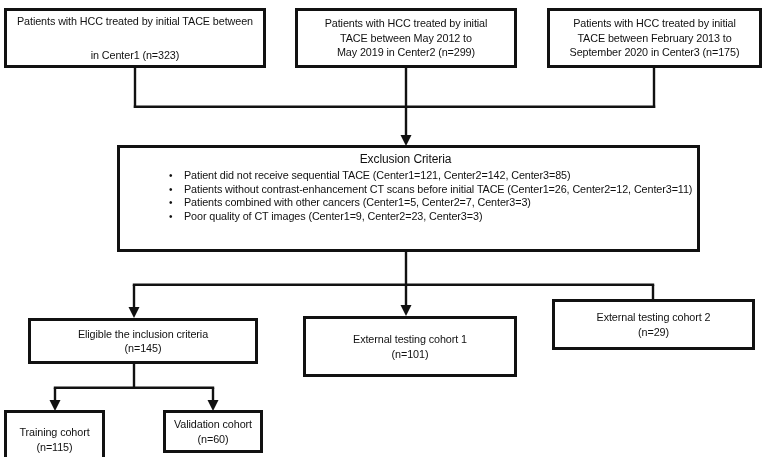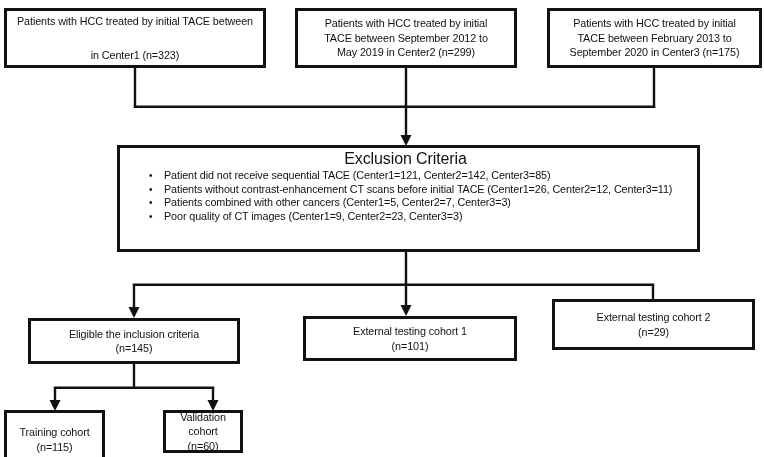--- a/index.html
+++ b/index.html
@@ -47,50 +47,50 @@
   
   .box-excl {
     left: 117px; top: 145px; width: 583px; height: 107px;
     justify-content: flex-start;
     align-items: stretch;
     text-align: left;
     padding: 4px 6px 0 0;
   }
   .excl-title {
     text-align: center;
-    font-size: 16px;
+    font-size: 12px;
     line-height: 14px;
     margin-bottom: 3px;
   }
   .excl-list {
     margin: 0;
-    padding: 0 0 0 44px;
+    padding: 0 0 0 64px;
     list-style: none;
   }
   .excl-list li {
     position: relative;
     font-size: 10.8px;
     line-height: 13.6px;
     white-space: nowrap;
   }
   .excl-list li::before {
     content: "\2022";
     position: absolute;
     left: -15px;
     font-size: 10px;
   }
 
   
-  .box-eligible  { left: 28px;  top: 318px; width: 212px; height: 46px; }
-  .box-ext1      { left: 303px; top: 316px; width: 214px; height: 45px; align-items: center; }
+  .box-eligible  { left: 28px;  top: 318px; width: 230px; height: 46px; }
+  .box-ext1      { left: 303px; top: 316px; width: 214px; height: 61px; align-items: center; }
   .box-ext2      { left: 552px; top: 299px; width: 203px; height: 51px; }
 
   
   .box-train { left: 4px;   top: 410px; width: 101px; height: 59px; }
-  .box-valid { left: 163px; top: 410px; width: 80px; height: 43px; }
+  .box-valid { left: 163px; top: 410px; width: 100px; height: 43px; }
 </style>
 </head>
 <body>
 
 <div class="canvas">
 
   <svg class="connectors" viewBox="0 0 764 457" xmlns="http://www.w3.org/2000/svg" aria-hidden="true">
     <g stroke="#111111" stroke-width="2.4" fill="none">
 
       <path d="M135 68 V108"></path>
@@ -121,21 +121,21 @@
     </g>
   </svg>
 
   <div class="fbox box-c1">
     <div class="ln">Patients with HCC treated by initial TACE between</div>
     <div class="ln">in Center1 (n=323)</div>
   </div>
 
   <div class="fbox box-c2">
     <div class="ln">Patients with HCC treated by initial</div>
-    <div class="ln">TACE between September 2012 to</div>
+    <div class="ln">TACE between May 2012 to</div>
     <div class="ln">May 2019 in Center2 (n=299)</div>
   </div>
 
   <div class="fbox box-c3">
     <div class="ln">Patients with HCC treated by initial</div>
     <div class="ln">TACE between February 2013 to</div>
     <div class="ln">September 2020 in Center3 (n=175)</div>
   </div>
 
   <div class="fbox box-excl">

